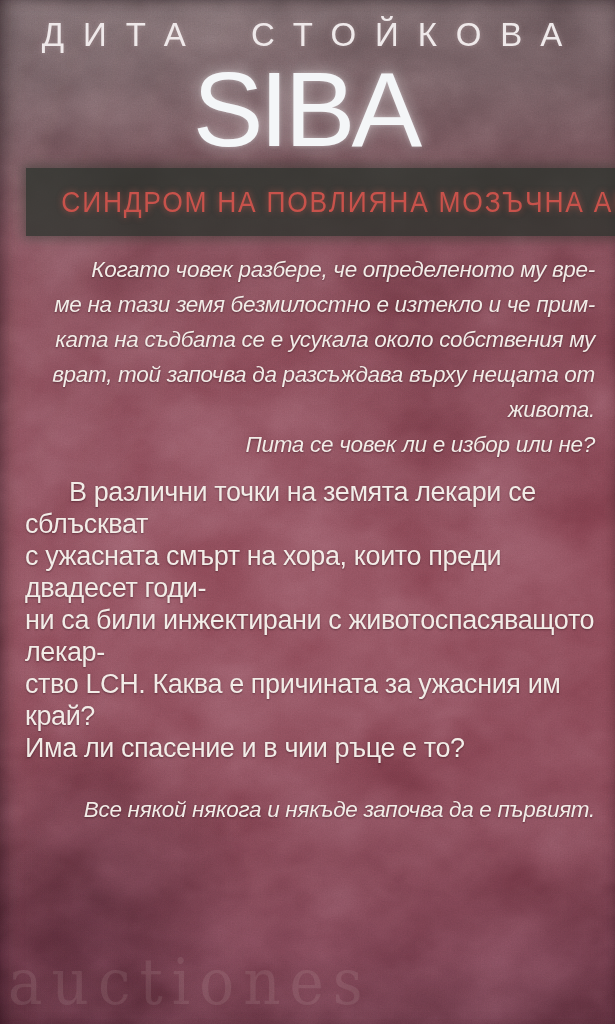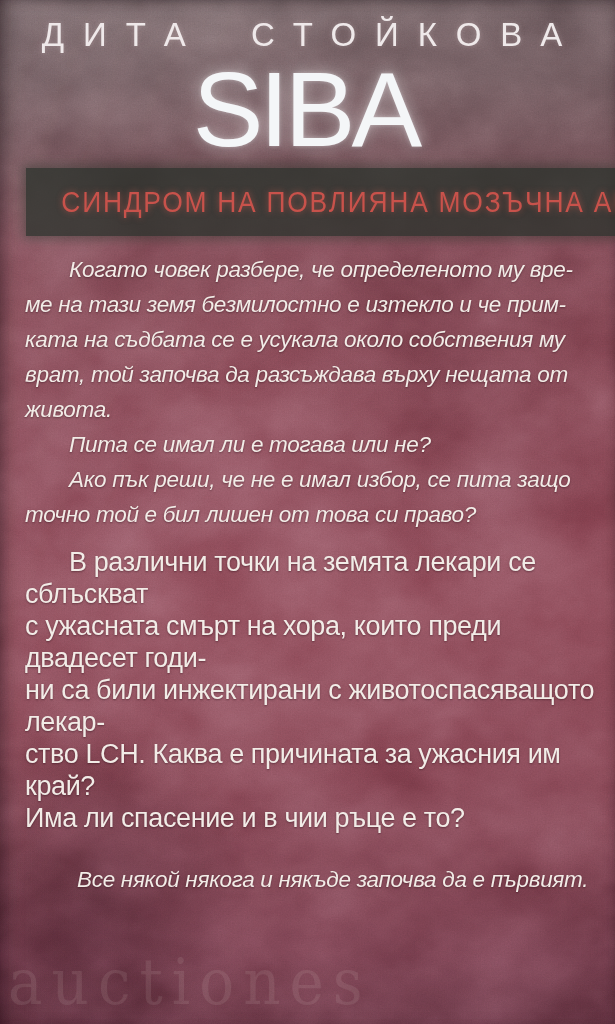--- a/index.html
+++ b/index.html
@@ -67,21 +67,21 @@
     text-shadow:0 1px 2px rgba(30,5,15,0.4);
   }
   .para{
     margin:0;
     white-space:pre-line;
     font-size:22.5px;
     line-height:35px;
     letter-spacing:-0.3px;
     text-indent:44px;
   }
-  .para.italic{font-style:italic;}
+  .para.italic{font-style:italic;text-align:right;}
   .para.upright{
     font-style:normal;
     font-size:27px;line-height:32px;letter-spacing:-0.4px;
     margin-top:14px;
   }
   .para.closing{
     margin-top:28px;
     text-indent:52px;
   }
   .watermark{
@@ -123,23 +123,21 @@
   <div class="band">
     <span class="subtitle">СИНДРОМ НА ПОВЛИЯНА МОЗЪЧНА АКТИВНОСТ</span>
   </div>
 
   <div class="body">
     <p class="para italic">Когато човек разбере, че определеното му вре-
 ме на тази земя безмилостно е изтекло и че прим-
 ката на съдбата се е усукала около собствения му
 врат, той започва да разсъждава върху нещата от
 живота.</p>
-    <p class="para italic">Пита се имал ли е тогава или не?</p>
-    <p class="para italic">Ако пък реши, че не е имал избор, се пита защо
-точно той е бил лишен от това си право?</p>
+    <p class="para italic">Пита се човек ли е избор или не?</p>
     <p class="para upright">В различни точки на земята лекари се сблъскват
 с ужасната смърт на хора, които преди двадесет годи-
 ни са били инжектирани с животоспасяващото лекар-
 ство LCH. Каква е причината за ужасния им край?
 Има ли спасение и в чии ръце е то?</p>
     <p class="para italic closing">Все някой някога и някъде започва да е първият.</p>
   </div>
 
   <div class="watermark">auctiones</div>
 

